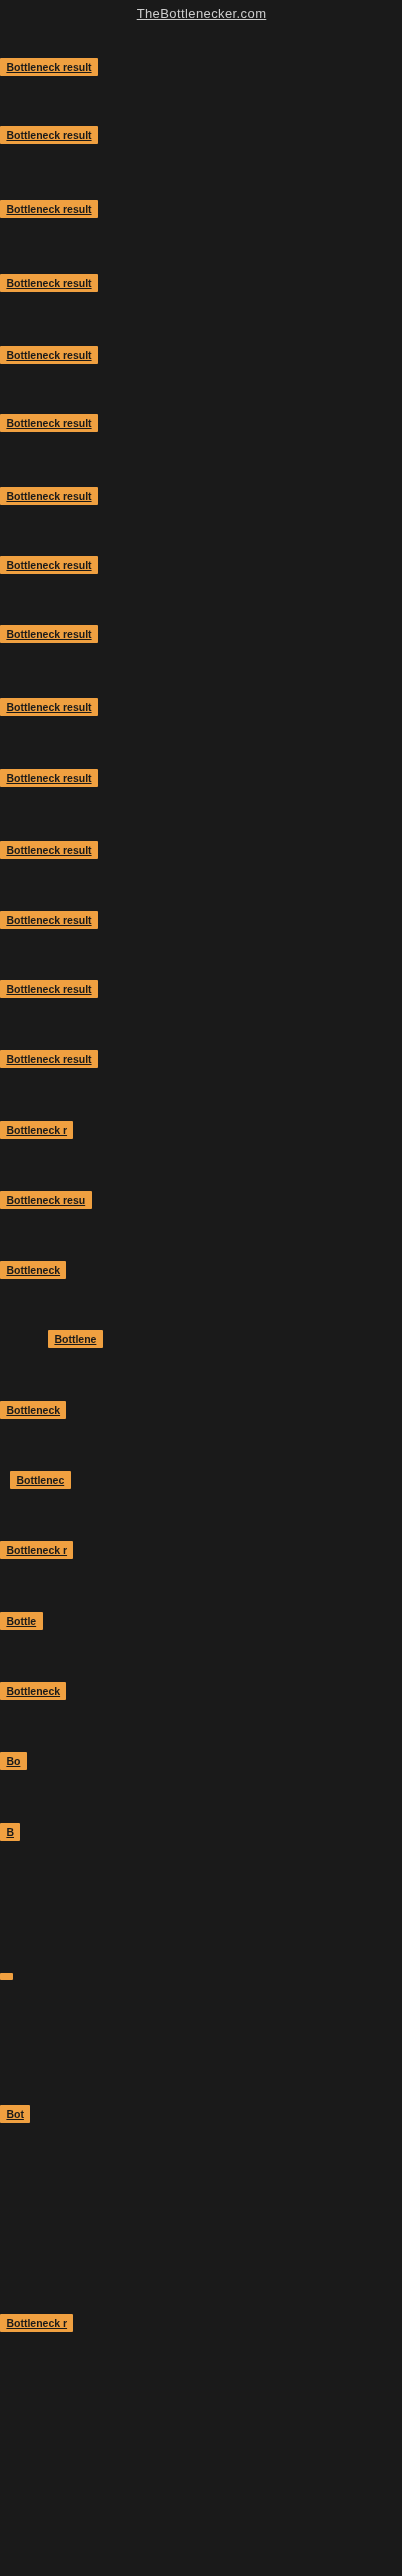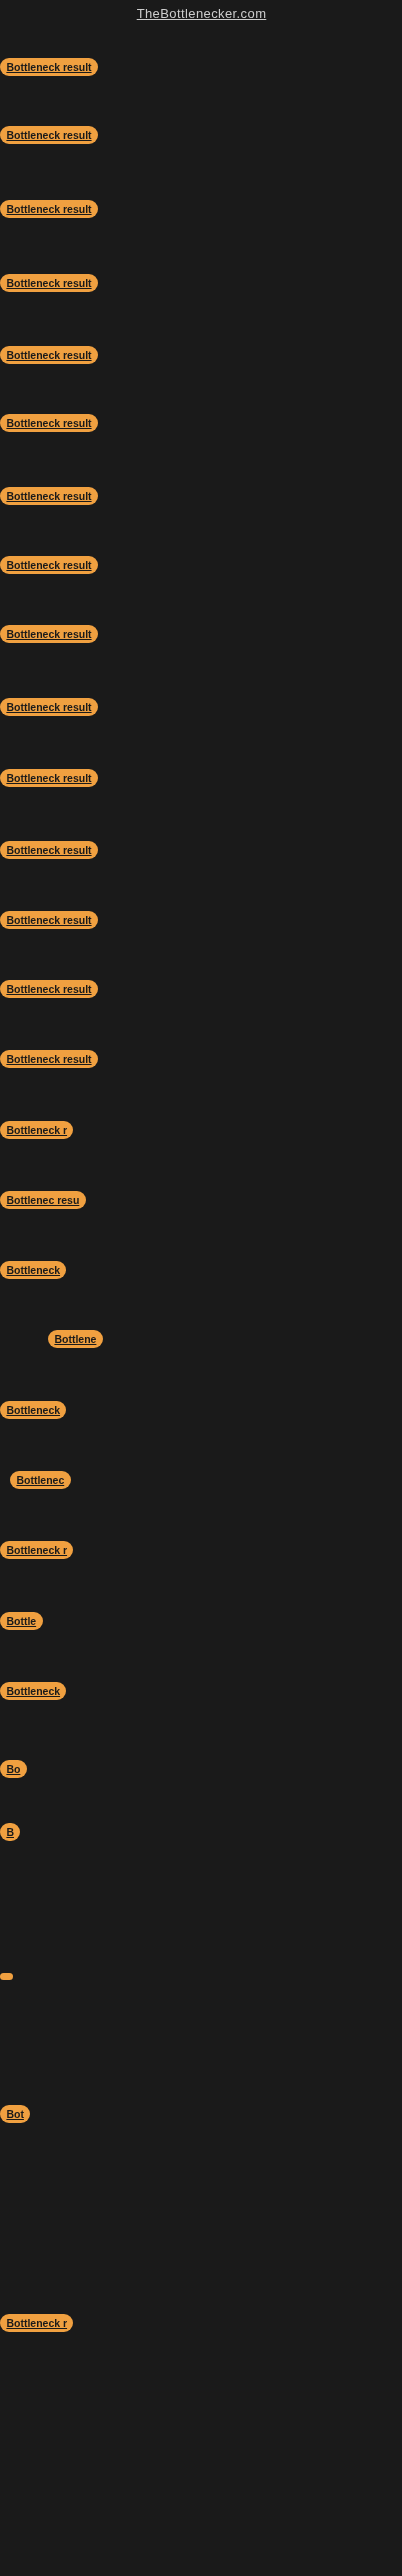--- a/index.html
+++ b/index.html
@@ -25,21 +25,21 @@
     .bottleneck-item {
       position: absolute;
       left: 0;
     }
     .bottleneck-badge {
       background-color: #f0a040;
       color: #1a1a1a;
       font-size: 10.5px;
       font-weight: bold;
       padding: 3.2px 6.4px;
-      border-radius: 9px;
+      border-radius: 1px;
       white-space: nowrap;
       overflow: hidden;
       display: inline-block;
     }
   </style>
 </head>
 <body>
 
 <div class="site-title">TheBottlenecker.com</div>
 
@@ -53,27 +53,27 @@
     <div class="bottleneck-item" style="top: 459px; left: 0px;"><span class="bottleneck-badge" style="max-width: 113px;">Bottleneck result</span></div>
     <div class="bottleneck-item" style="top: 528px; left: 0px;"><span class="bottleneck-badge" style="max-width: 113px;">Bottleneck result</span></div>
     <div class="bottleneck-item" style="top: 597px; left: 0px;"><span class="bottleneck-badge" style="max-width: 113px;">Bottleneck result</span></div>
     <div class="bottleneck-item" style="top: 670px; left: 0px;"><span class="bottleneck-badge" style="max-width: 113px;">Bottleneck result</span></div>
     <div class="bottleneck-item" style="top: 741px; left: 0px;"><span class="bottleneck-badge" style="max-width: 113px;">Bottleneck result</span></div>
     <div class="bottleneck-item" style="top: 813px; left: 0px;"><span class="bottleneck-badge" style="max-width: 113px;">Bottleneck result</span></div>
     <div class="bottleneck-item" style="top: 883px; left: 0px;"><span class="bottleneck-badge" style="max-width: 113px;">Bottleneck result</span></div>
     <div class="bottleneck-item" style="top: 952px; left: 0px;"><span class="bottleneck-badge" style="max-width: 113px;">Bottleneck result</span></div>
     <div class="bottleneck-item" style="top: 1022px; left: 0px;"><span class="bottleneck-badge" style="max-width: 105px;">Bottleneck result</span></div>
     <div class="bottleneck-item" style="top: 1093px; left: 0px;"><span class="bottleneck-badge" style="max-width: 85px;">Bottleneck r</span></div>
-    <div class="bottleneck-item" style="top: 1163px; left: 0px;"><span class="bottleneck-badge" style="max-width: 97px;">Bottlenec resu</span></div>
+    <div class="bottleneck-item" style="top: 1163px; left: 0px;"><span class="bottleneck-badge" style="max-width: 97px;">Bottleneck resu</span></div>
     <div class="bottleneck-item" style="top: 1233px; left: 0px;"><span class="bottleneck-badge" style="max-width: 76px;">Bottleneck</span></div>
     <div class="bottleneck-item" style="top: 1302px; left: 0px;"><span class="bottleneck-badge" style="max-width: 64px; margin-left: 48px;">Bottlene</span></div>
     <div class="bottleneck-item" style="top: 1373px; left: 0px;"><span class="bottleneck-badge" style="max-width: 76px;">Bottleneck</span></div>
     <div class="bottleneck-item" style="top: 1443px; left: 1px; margin-left: 9px;"><span class="bottleneck-badge" style="max-width: 71px;">Bottlenec</span></div>
     <div class="bottleneck-item" style="top: 1513px; left: 0px;"><span class="bottleneck-badge" style="max-width: 85px;">Bottleneck r</span></div>
     <div class="bottleneck-item" style="top: 1584px; left: 0px;"><span class="bottleneck-badge" style="max-width: 58px;">Bottle</span></div>
     <div class="bottleneck-item" style="top: 1654px; left: 0px;"><span class="bottleneck-badge" style="max-width: 76px;">Bottleneck</span></div>
-    <div class="bottleneck-item" style="top: 1724px; left: 0px; margin-top: 8px;"><span class="bottleneck-badge" style="max-width: 34px;">Bo</span></div>
+    <div class="bottleneck-item" style="top: 1724px; left: 0px;"><span class="bottleneck-badge" style="max-width: 34px;">Bo</span></div>
     <div class="bottleneck-item" style="top: 1795px; left: 0px;"><span class="bottleneck-badge" style="max-width: 21px;">B</span></div>
     <div class="bottleneck-item" style="top: 1940px; left: 0px;"><span class="bottleneck-badge" style="max-width: 14.5px;"></span></div>
     <div class="bottleneck-item" style="top: 2077px; left: 0px;"><span class="bottleneck-badge" style="max-width: 42px;">Bot</span></div>
     <div class="bottleneck-item" style="top: 2286px; left: 0px;"><span class="bottleneck-badge" style="max-width: 85px;">Bottleneck r</span></div>
   </div>
 
 
 </body></html>

